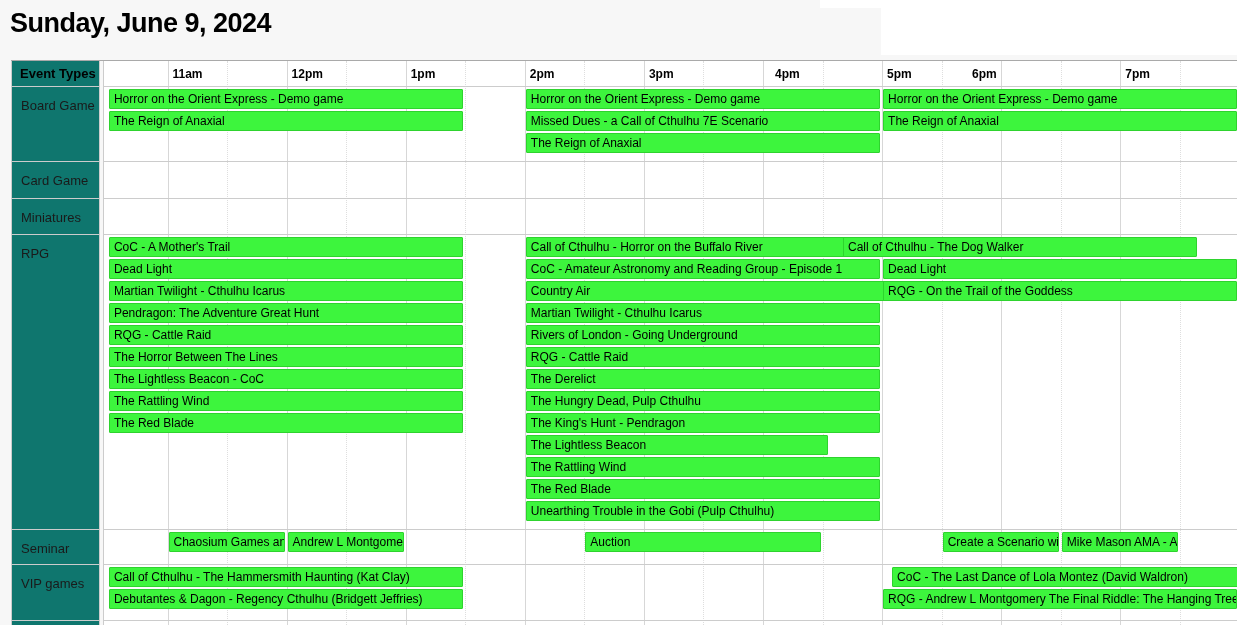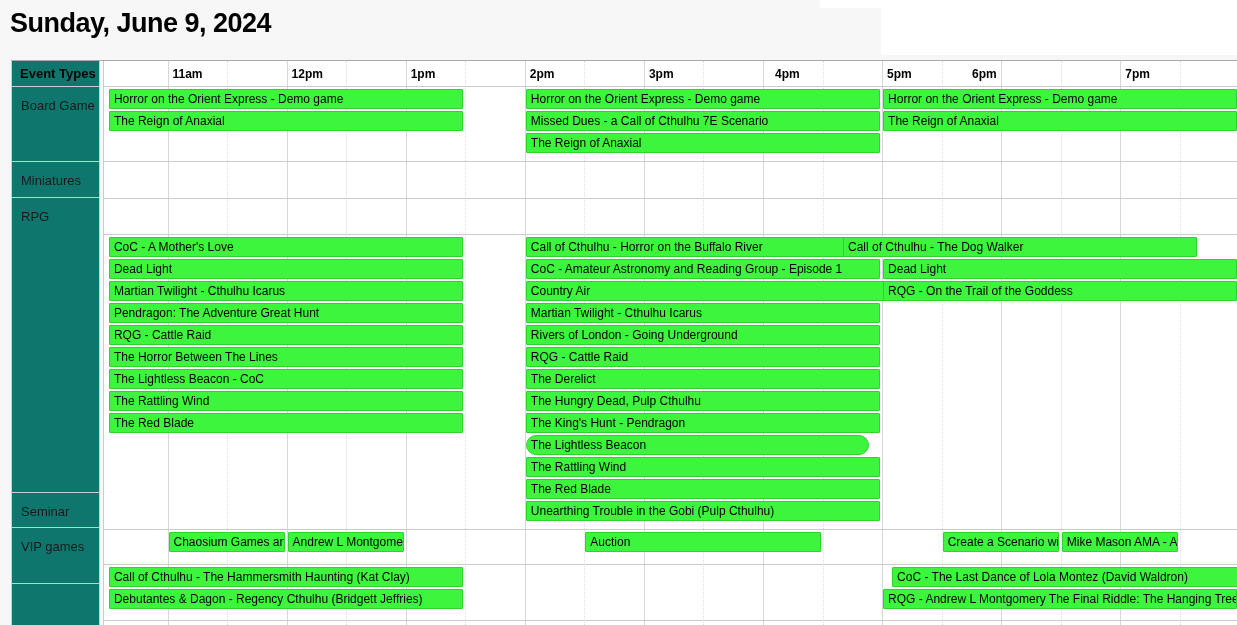--- a/index.html
+++ b/index.html
@@ -69,20 +69,21 @@
 <div class="white-box"></div>
 
 <h1 class="page-title">Sunday, June 9, 2024</h1>
 
 <div class="table-top-border"></div>
 
 <div class="left-col">
   <div class="corner-cell">Event Types</div>
   <div id="lane-labels">
       <div class="lane-label-cell" style="height: 63px;">Board Game</div>
+      <div class="lane-label-cell" style="height: 25px;">Card Game</div>
       <div class="lane-label-cell" style="height: 24px;">Miniatures</div>
       <div class="lane-label-cell" style="height: 283px;">RPG</div>
       <div class="lane-label-cell" style="height: 23px;">Seminar</div>
       <div class="lane-label-cell" style="height: 44px;">VIP games</div>
       <div class="lane-label-cell extra" style="height: 40px;"></div>
     </div>
 </div>
 
 <div class="grid-wrap">
   <div id="vlines">
@@ -122,39 +123,39 @@
         <div class="event" title="The Reign of Anaxial" style="left: 4.95px; width: 354.3px; top: 24px;">The Reign of Anaxial</div>
         <div class="event" title="Horror on the Orient Express - Demo game" style="left: 421.8px; width: 354.3px; top: 2px;">Horror on the Orient Express - Demo game</div>
         <div class="event" title="Missed Dues - a Call of Cthulhu 7E Scenario" style="left: 421.8px; width: 354.3px; top: 24px;">Missed Dues - a Call of Cthulhu 7E Scenario</div>
         <div class="event" title="The Reign of Anaxial" style="left: 421.8px; width: 354.3px; top: 46px;">The Reign of Anaxial</div>
         <div class="event" title="Horror on the Orient Express - Demo game" style="left: 779.1px; width: 354.3px; top: 2px;">Horror on the Orient Express - Demo game</div>
         <div class="event" title="The Reign of Anaxial" style="left: 779.1px; width: 354.3px; top: 24px;">The Reign of Anaxial</div>
       </div>
       <div class="lane-row" style="height: 36px;"></div>
       <div class="lane-row" style="height: 35px;"></div>
       <div class="lane-row" style="height: 294px;">
-        <div class="event" title="CoC - A Mother's Love" style="left: 4.95px; width: 354.3px; top: 2px;">CoC - A Mother's Love</div>
+        <div class="event" title="CoC - A Mother's Love" style="left: 4.95px; width: 354.3px; top: 2px;">CoC - A Mother's Trail</div>
         <div class="event" title="Dead Light" style="left: 4.95px; width: 354.3px; top: 24px;">Dead Light</div>
         <div class="event" title="Martian Twilight - Cthulhu Icarus" style="left: 4.95px; width: 354.3px; top: 46px;">Martian Twilight - Cthulhu Icarus</div>
         <div class="event" title="Pendragon: The Adventure Great Hunt" style="left: 4.95px; width: 354.3px; top: 68px;">Pendragon: The Adventure Great Hunt</div>
         <div class="event" title="RQG - Cattle Raid" style="left: 4.95px; width: 354.3px; top: 90px;">RQG - Cattle Raid</div>
         <div class="event" title="The Horror Between The Lines" style="left: 4.95px; width: 354.3px; top: 112px;">The Horror Between The Lines</div>
         <div class="event" title="The Lightless Beacon - CoC" style="left: 4.95px; width: 354.3px; top: 134px;">The Lightless Beacon - CoC</div>
         <div class="event" title="The Rattling Wind" style="left: 4.95px; width: 354.3px; top: 156px;">The Rattling Wind</div>
         <div class="event" title="The Red Blade" style="left: 4.95px; width: 354.3px; top: 178px;">The Red Blade</div>
         <div class="event" title="Call of Cthulhu - Horror on the Buffalo River" style="left: 421.8px; width: 354.3px; top: 2px;">Call of Cthulhu - Horror on the Buffalo River</div>
         <div class="event" title="CoC - Amateur Astronomy and Reading Group - Episode 1" style="left: 421.8px; width: 354.3px; top: 24px;">CoC - Amateur Astronomy and Reading Group - Episode 1</div>
         <div class="event" title="Country Air" style="left: 421.8px; width: 400px; top: 46px;">Country Air</div>
         <div class="event" title="Martian Twilight - Cthulhu Icarus" style="left: 421.8px; width: 354.3px; top: 68px;">Martian Twilight - Cthulhu Icarus</div>
         <div class="event" title="Rivers of London - Going Underground" style="left: 421.8px; width: 354.3px; top: 90px;">Rivers of London - Going Underground</div>
         <div class="event" title="RQG - Cattle Raid" style="left: 421.8px; width: 354.3px; top: 112px;">RQG - Cattle Raid</div>
         <div class="event" title="The Derelict" style="left: 421.8px; width: 354.3px; top: 134px;">The Derelict</div>
         <div class="event" title="The Hungry Dead, Pulp Cthulhu" style="left: 421.8px; width: 354.3px; top: 156px;">The Hungry Dead, Pulp Cthulhu</div>
         <div class="event" title="The King's Hunt - Pendragon" style="left: 421.8px; width: 354.3px; top: 178px;">The King's Hunt - Pendragon</div>
-        <div class="event" title="The Lightless Beacon" style="left: 421.8px; width: 343px; top: 200px; border-radius: 10px;">The Lightless Beacon</div>
+        <div class="event" title="The Lightless Beacon" style="left: 421.8px; width: 302px; top: 200px;">The Lightless Beacon</div>
         <div class="event" title="The Rattling Wind" style="left: 421.8px; width: 354.3px; top: 222px;">The Rattling Wind</div>
         <div class="event" title="The Red Blade" style="left: 421.8px; width: 354.3px; top: 244px;">The Red Blade</div>
         <div class="event" title="Unearthing Trouble in the Gobi (Pulp Cthulhu)" style="left: 421.8px; width: 354.3px; top: 266px;">Unearthing Trouble in the Gobi (Pulp Cthulhu)</div>
         <div class="event" title="Call of Cthulhu - The Dog Walker" style="left: 739px; width: 354.3px; top: 2px;">Call of Cthulhu - The Dog Walker</div>
         <div class="event" title="Dead Light" style="left: 779.1px; width: 354.3px; top: 24px;">Dead Light</div>
         <div class="event" title="RQG - On the Trail of the Goddess" style="left: 779.1px; width: 354.3px; top: 46px;">RQG - On the Trail of the Goddess</div>
       </div>
       <div class="lane-row" style="height: 34px;">
         <div class="event" title="Chaosium Games and" style="left: 64.5px; width: 116.1px; top: 2px;">Chaosium Games and</div>
         <div class="event" title="Andrew L Montgomery" style="left: 183.6px; width: 116.1px; top: 2px;">Andrew L Montgomery</div>

